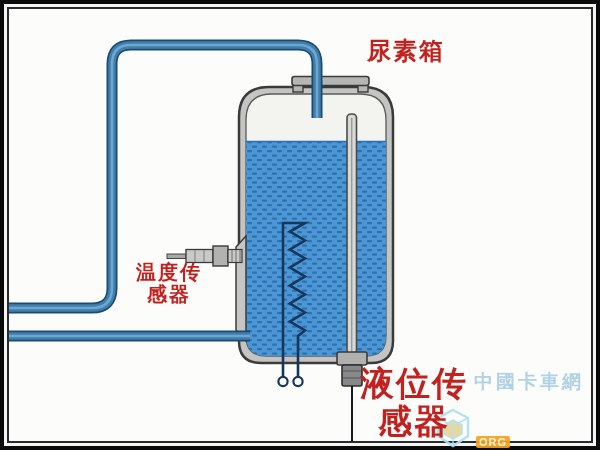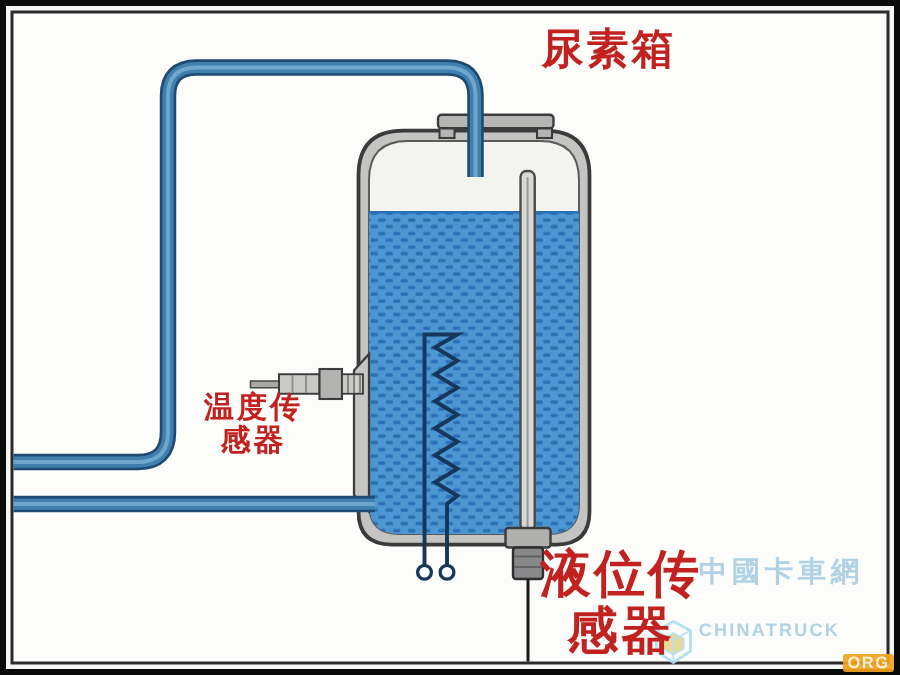--- a/index.html
+++ b/index.html
@@ -14,21 +14,21 @@
   .frame-canvas { position:absolute; inset:9px; background:#fcfcfa; }
 
   #diagram-svg { position:absolute; left:0; top:0; width:600px; height:450px; }
 
   .label-red {
     position:absolute; color:var(--label_red,#c2221f);
     font-family:"Liberation Serif", serif; font-weight:bold;
     text-align:center; white-space:pre-line; line-height:1.12;
     letter-spacing:2px; z-index:30;
   }
-  #label-urea  { left:348px; top:18px;  width:116px; font-size:28px; }
+  #label-urea  { left:348px; top:38px;  width:116px; font-size:24px; }
   #label-temp  { left:107px; top:261px; width:124px; font-size:20px; }
   #label-level { left:352px; top:365px; width:124px; font-size:34px; }
 
   
   #watermark {
     position:absolute; left:436px; top:372px; width:160px; z-index:20;
     opacity:.92;
   }
   .wm-row { display:flex; align-items:flex-end; }
   .wm-text { margin-left:4px; }
@@ -142,20 +142,19 @@
     <div class="wm-row">
       <svg width="34" height="40" viewBox="0 0 34 40">
         <polygon points="17,2 32,10 32,28 17,38 2,28 2,10" fill="none" stroke="#aee0f2" stroke-width="2.5"></polygon>
         <polygon points="17,12 26,17 26,26 17,31 8,26 8,17" fill="#e9d58f" stroke="#aee0f2" stroke-width="1.5"></polygon>
         <polyline points="2,10 17,18 32,10" fill="none" stroke="#aee0f2" stroke-width="1.5"></polyline>
         <line x1="17" y1="18" x2="17" y2="38" stroke="#aee0f2" stroke-width="1.5"></line>
       </svg>
       <div class="wm-text">
         <div class="wm-cn">中國卡車網</div>
         <div class="wm-en-row">
-          <span class="wm-en">CHINATRUCK</span>
           <span class="wm-tld">ORG</span>
         </div>
       </div>
     </div>
     <div class="wm-slogan">因为卡车所以朋友</div>
   </div>
 </div>
 
 </body></html>

